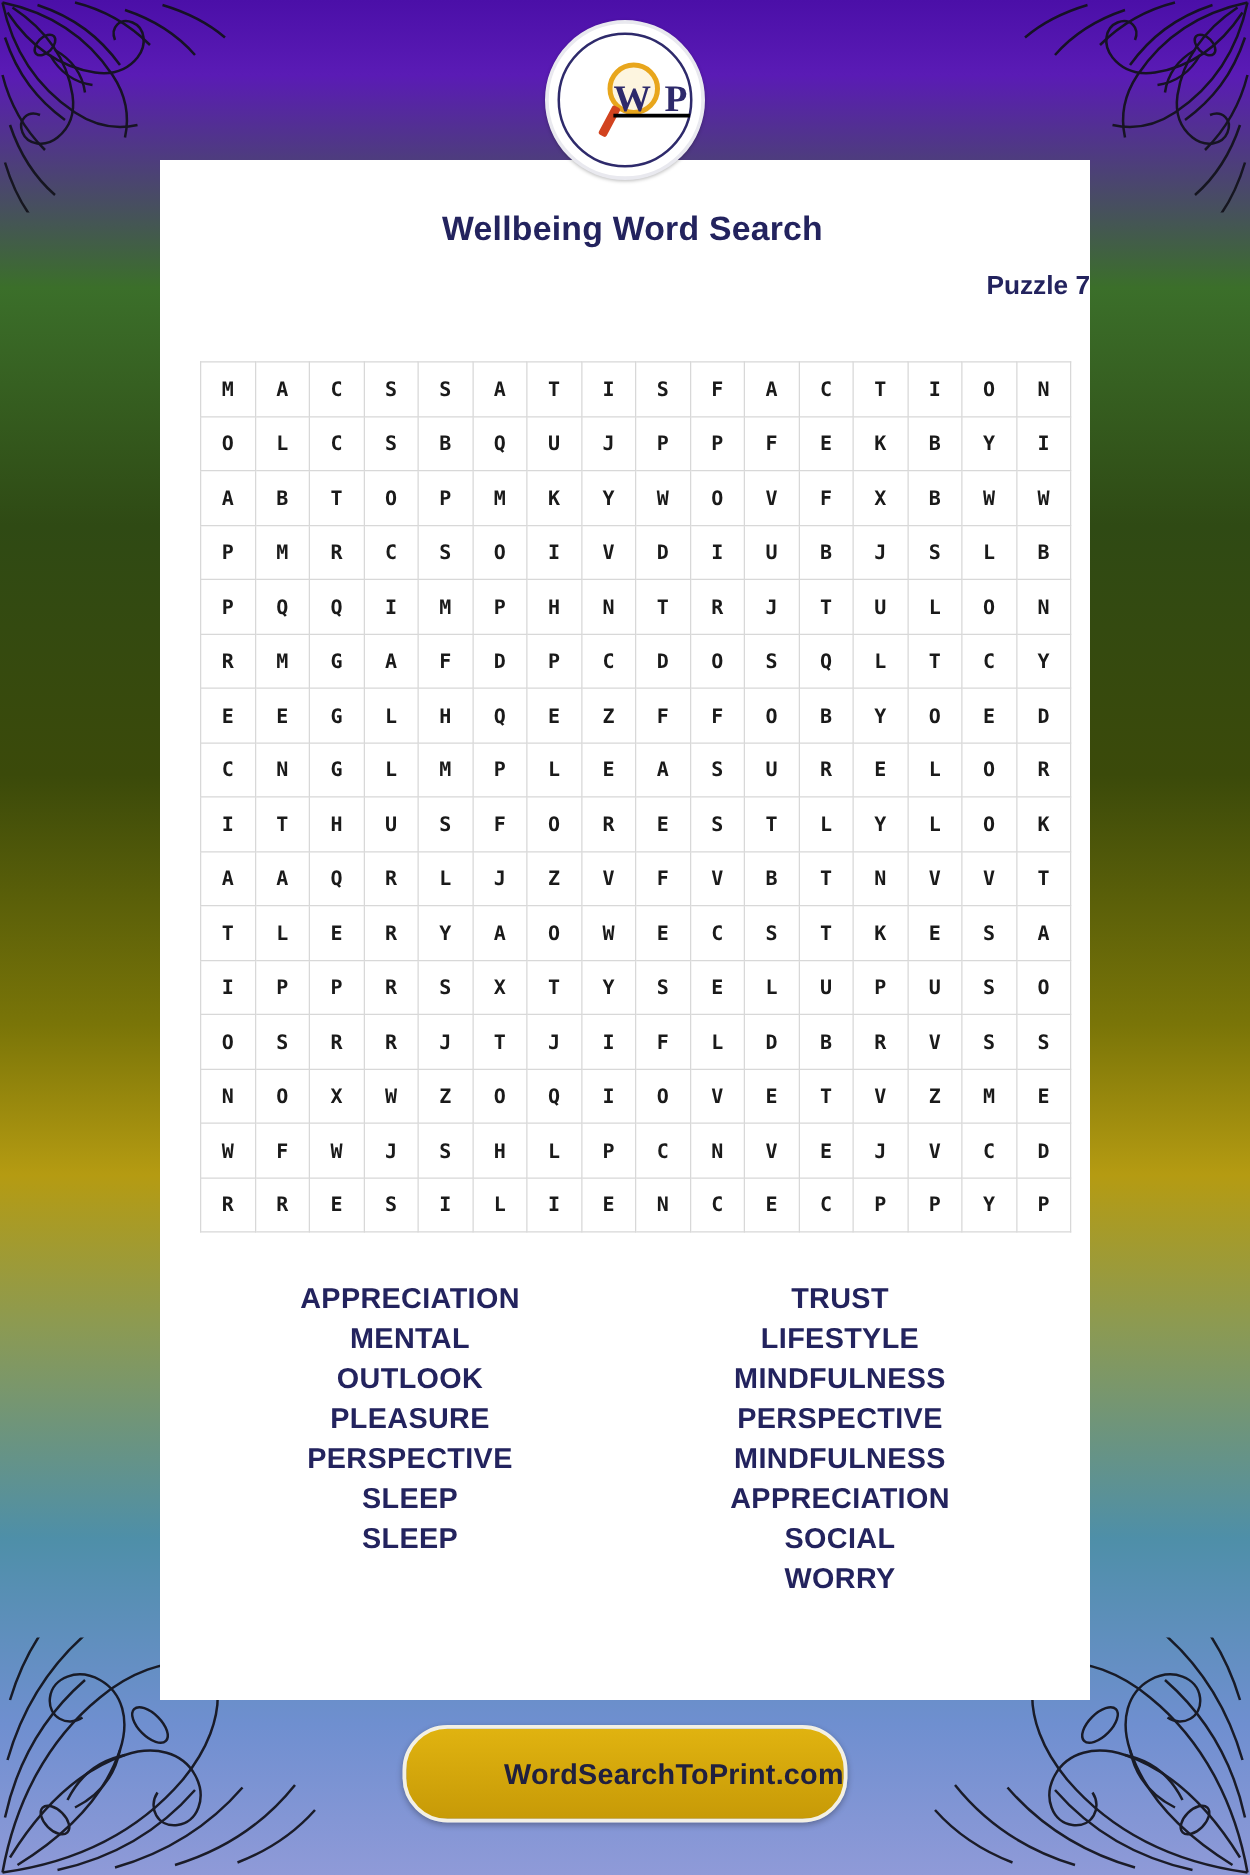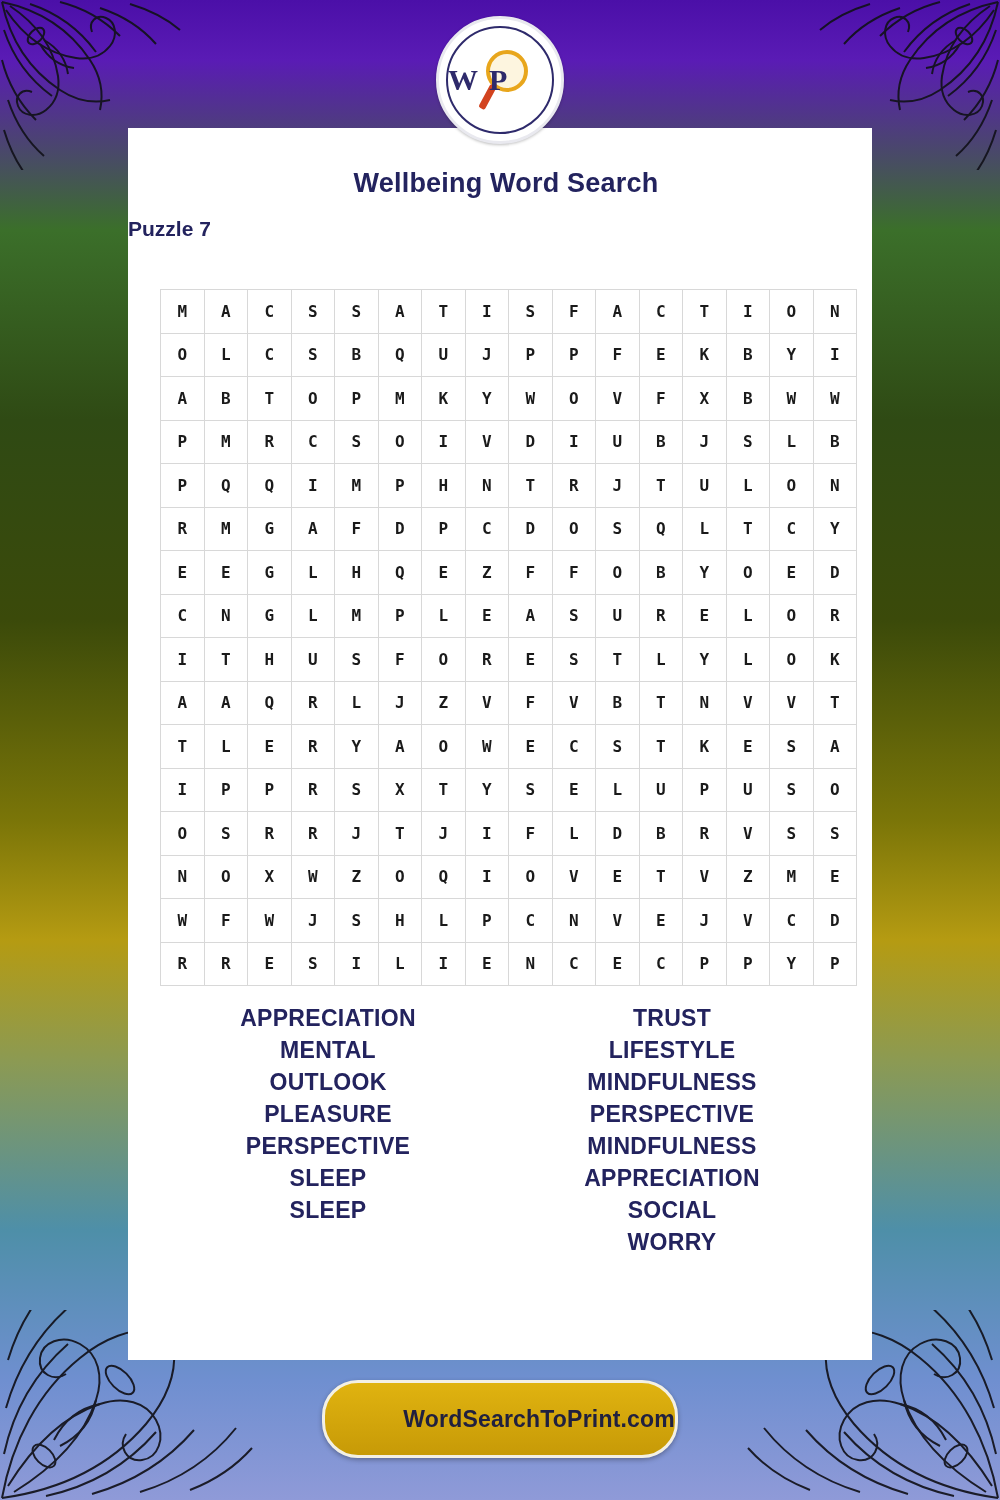--- a/index.html
+++ b/index.html
@@ -65,21 +65,22 @@
     z-index: 5;
   }
   .logo-inner {
     position: relative;
     width: 104px;
     height: 104px;
     border-radius: 50%;
     border: 2px solid #2e2a6b;
     display: flex;
     align-items: center;
-    justify-content: flex-start;
+    justify-content: flex-end;
+    text-decoration: underline;
   }
   .logo-letters {
     font-family: "Liberation Serif", serif;
     font-weight: bold;
     font-size: 30px;
     color: #2e2a6b;
     letter-spacing: 2px;
     position: relative;
     z-index: 2;
   }
@@ -120,21 +121,21 @@
   .title {
     text-align: center;
     font-size: 27px;
     font-weight: bold;
     color: #23235e;
     margin-top: 40px;
     letter-spacing: 0.2px;
     padding-left: 12px;
   }
   .subtitle {
-    text-align: left;
+    text-align: right;
     font-size: 21px;
     font-weight: bold;
     color: #23235e;
     margin-top: 18px;
   }
 
   
   .grid-wrap {
     margin: 48px auto 0 auto;
     width: 680px;
@@ -152,21 +153,21 @@
     vertical-align: middle;
     font-family: "DejaVu Sans Mono", monospace;
     font-size: 16px;
     font-weight: bold;
     color: #1a1a1a;
     padding: 0;
   }
 
   
   .words {
-    margin: 16px auto 0 auto;
+    margin: 36px auto 0 auto;
     width: 680px;
     display: flex;
     justify-content: space-between;
   }
   .words-col {
     width: 336px;
     text-align: center;
   }
   .word {
     font-size: 23px;

